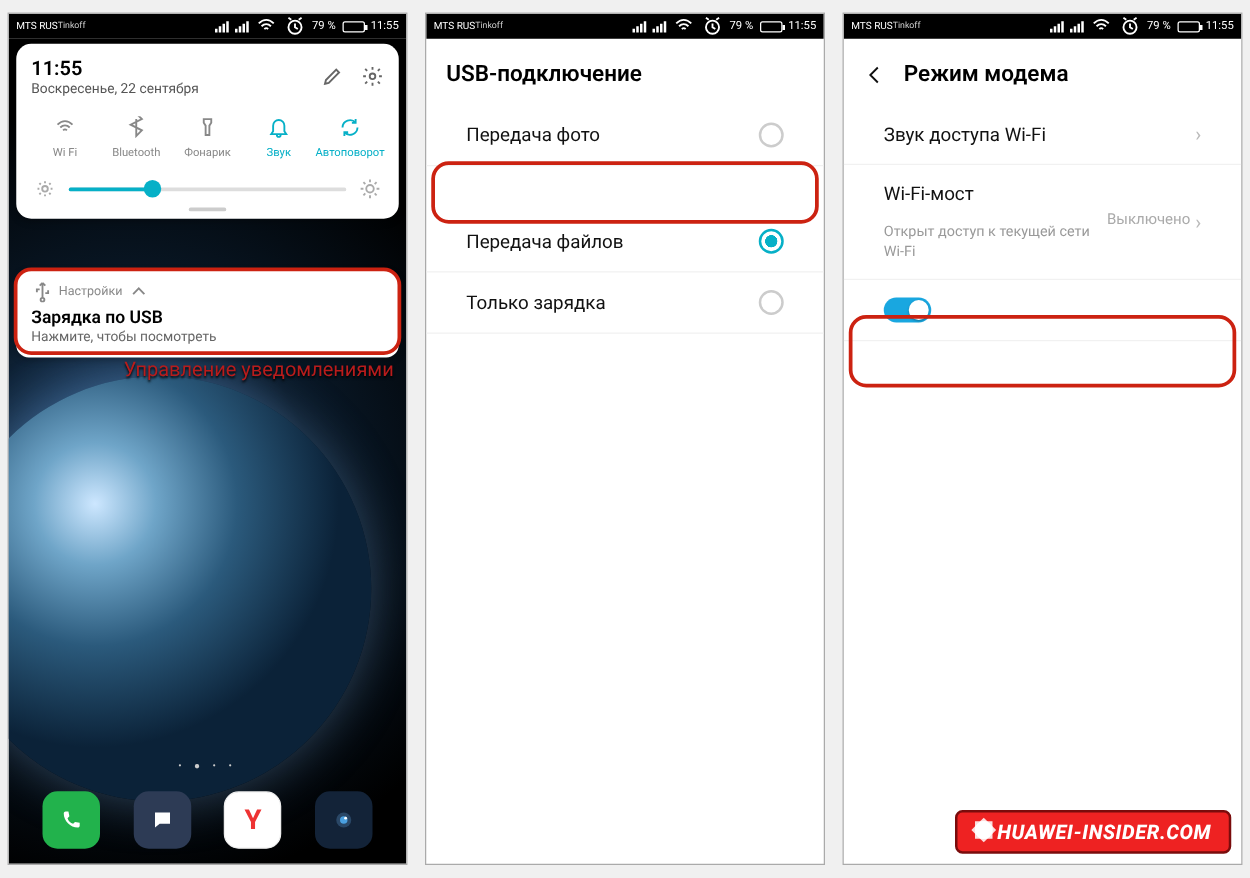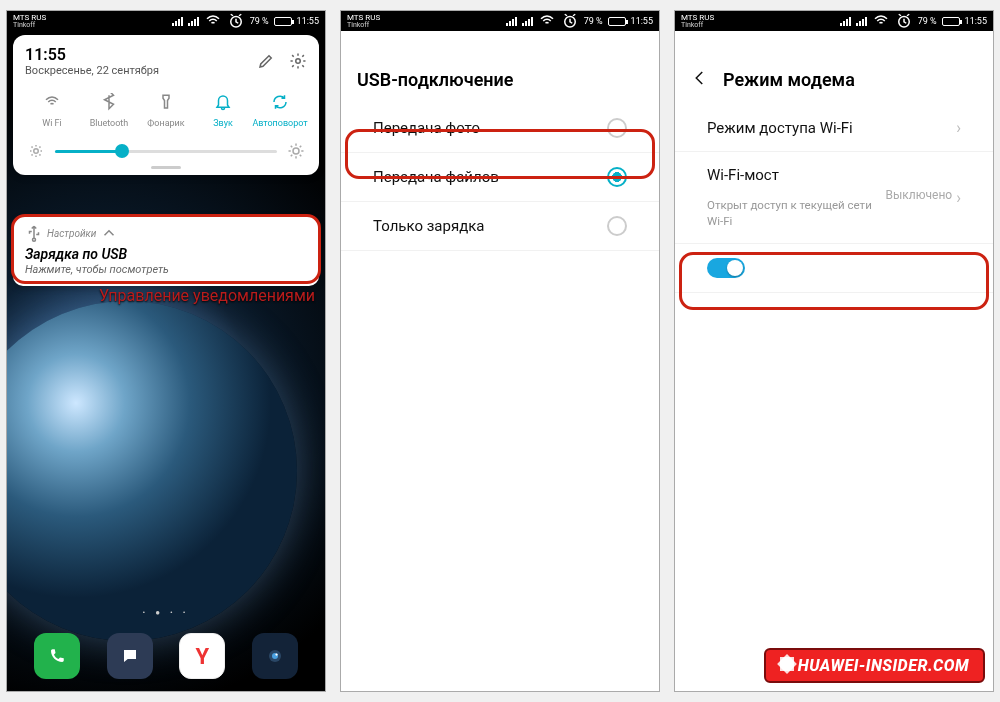--- a/index.html
+++ b/index.html
@@ -24,21 +24,21 @@
   .statusbar {
     height: 20px;
     background: #000;
     color: #fff;
     font-size: 9px;
     display: flex;
     align-items: center;
     padding: 0 6px;
     justify-content: space-between;
   }
-  .statusbar .left { display:flex; flex-direction:column; line-height:1; }
+  .statusbar .left { display:flex; flex-direction:row; line-height:1; }
   .statusbar .left .l1 { font-size:8px;}
   .statusbar .left .l2 { font-size:7px; opacity:.8;}
   .statusbar .right { display:flex; align-items:center; gap:5px; }
   .sigbars { display:inline-flex; align-items:flex-end; gap:1px; }
   .sigbars span { width:2px; background:#fff; display:inline-block;}
   .sigbars span:nth-child(1){height:3px;} .sigbars span:nth-child(2){height:5px;}
   .sigbars span:nth-child(3){height:7px;} .sigbars span:nth-child(4){height:9px;}
   .batt { width:18px; height:9px; border:1px solid #fff; border-radius:2px; position:relative;}
   .batt::after{ content:""; position:absolute; right:-3px; top:2px; width:2px; height:4px; background:#fff;}
   .batt .fill{ background:#fff; height:100%; width:79%; }
@@ -69,35 +69,34 @@
   .qs-label.on{ color:#06b0c7;}
   .slider-row{ display:flex; align-items:center; gap:10px; margin:14px 2px 6px; }
   .track{ flex:1; height:3px; background:#ddd; border-radius:3px; position:relative;}
   .track .prog{ position:absolute; left:0; top:0; bottom:0; width:30%; background:#06b0c7; border-radius:3px;}
   .thumb{ position:absolute; left:30%; top:50%; width:14px; height:14px; background:#06b0c7; border-radius:50%; transform:translate(-50%,-50%);}
   .handle{ width:30px; height:3px; background:#ccc; border-radius:2px; margin:4px auto 0;}
   .notif-card{
     position:absolute; top:205px; left:6px; right:6px;
     background:#fff; border-radius:10px; padding:8px 12px 10px;
     box-shadow:0 2px 6px rgba(0,0,0,.25);
-    font-style:italic;
   }
   .notif-app{ font-size:10px; color:#888; display:flex; align-items:center; gap:4px;}
   .notif-title{ font-size:14px; font-weight:600; margin-top:4px;}
   .notif-sub{ font-size:11px; color:#666; margin-top:1px;}
   .red-outline{ position:absolute; border:3px solid #c21; border-radius:14px; pointer-events:none;}
   .manage-link{
     position:absolute; top:275px; right:10px; color:#b91c1c; font-size:16px;
     text-shadow:0 1px 2px #000;
   }
   .dots{ position:absolute; left:0; right:0; bottom:74px; text-align:center; color:#ccc; font-size:8px; letter-spacing:4px;}
   .dock{ position:absolute; left:0; right:0; bottom:12px; display:flex; justify-content:space-evenly;}
   .dock .app{ width:46px; height:46px; border-radius:12px; display:flex; align-items:center; justify-content:center; color:#fff; font-size:22px;}
   
-  .page-title{ padding:18px 16px 14px; font-size:18px; font-weight:600; display:flex; align-items:flex-start; gap:14px;margin-top:20px;}
+  .page-title{ padding:18px 16px 14px; font-size:18px; font-weight:600; display:flex; align-items:center; gap:14px;}
   .row{ padding:14px 32px; border-bottom:1px solid #f1f1f1; display:flex; align-items:center; justify-content:space-between; gap:10px; position:relative;}
   .row .txt{ display:flex; flex-direction:column;}
   .row .t1{ font-size:15px; color:#111;}
   .row .t2{ font-size:11.5px; color:#999; margin-top:14px; line-height:1.35;}
   .radio{ width:20px; height:20px; border:2px solid #ccc; border-radius:50%; flex-shrink:0;}
   .radio.sel{ border-color:#06b0c7; background:radial-gradient(circle,#06b0c7 0 42%,#fff 45% 100%);}
   .chev{ color:#bbb; font-size:16px;}
   .toggle{ width:38px; height:20px; background:#ddd; border-radius:20px; position:relative;}
   .toggle .knob{ position:absolute; top:2px; left:2px; width:16px; height:16px; background:#fff; border-radius:50%; box-shadow:0 1px 2px rgba(0,0,0,.3);}
   .toggle.on{ background:#19a7e0;} .toggle.on .knob{ left:auto; right:2px;}
@@ -304,21 +303,21 @@
   <div class="page-title">
     <span>USB-подключение</span>
   </div>
 
   <div class="row">
     <div class="txt">
         <span class="t1">Передача фото</span>
       </div>
     <div class="radio"></div>
   </div>
-  <div class="row" style="position:relative;">
+  <div class="row" style="position:relative;margin-top:36px;">
     <div class="txt">
         <span class="t1">Передача файлов</span>
       </div>
     <div class="radio sel"></div>
   </div>
   <div class="red-outline" style="top:118px; left:4px; right:4px; height:50px;"></div>
   <div class="row">
     <div class="txt">
         <span class="t1">Только зарядка</span>
       </div>
@@ -360,21 +359,21 @@
 
   <div class="page-title">
     <svg viewBox="0 0 24 24" fill="none" stroke="#111" stroke-width="2">
         <path d="M15 4l-8 8 8 8"></path>
       </svg>
     <span>Режим модема</span>
   </div>
 
   <div class="row">
     <div class="txt">
-        <span class="t1">Режим доступа Wi-Fi</span>
+        <span class="t1">Звук доступа Wi-Fi</span>
       </div>
     <span class="chev">›</span>
   </div>
   <div class="row">
     <div class="txt">
       <span class="t1">Wi-Fi-мост</span>
       <span class="t2">Открыт доступ к текущей сети Wi-Fi</span>
     </div>
     <span class="side-val">
       <span>Выключено</span>

